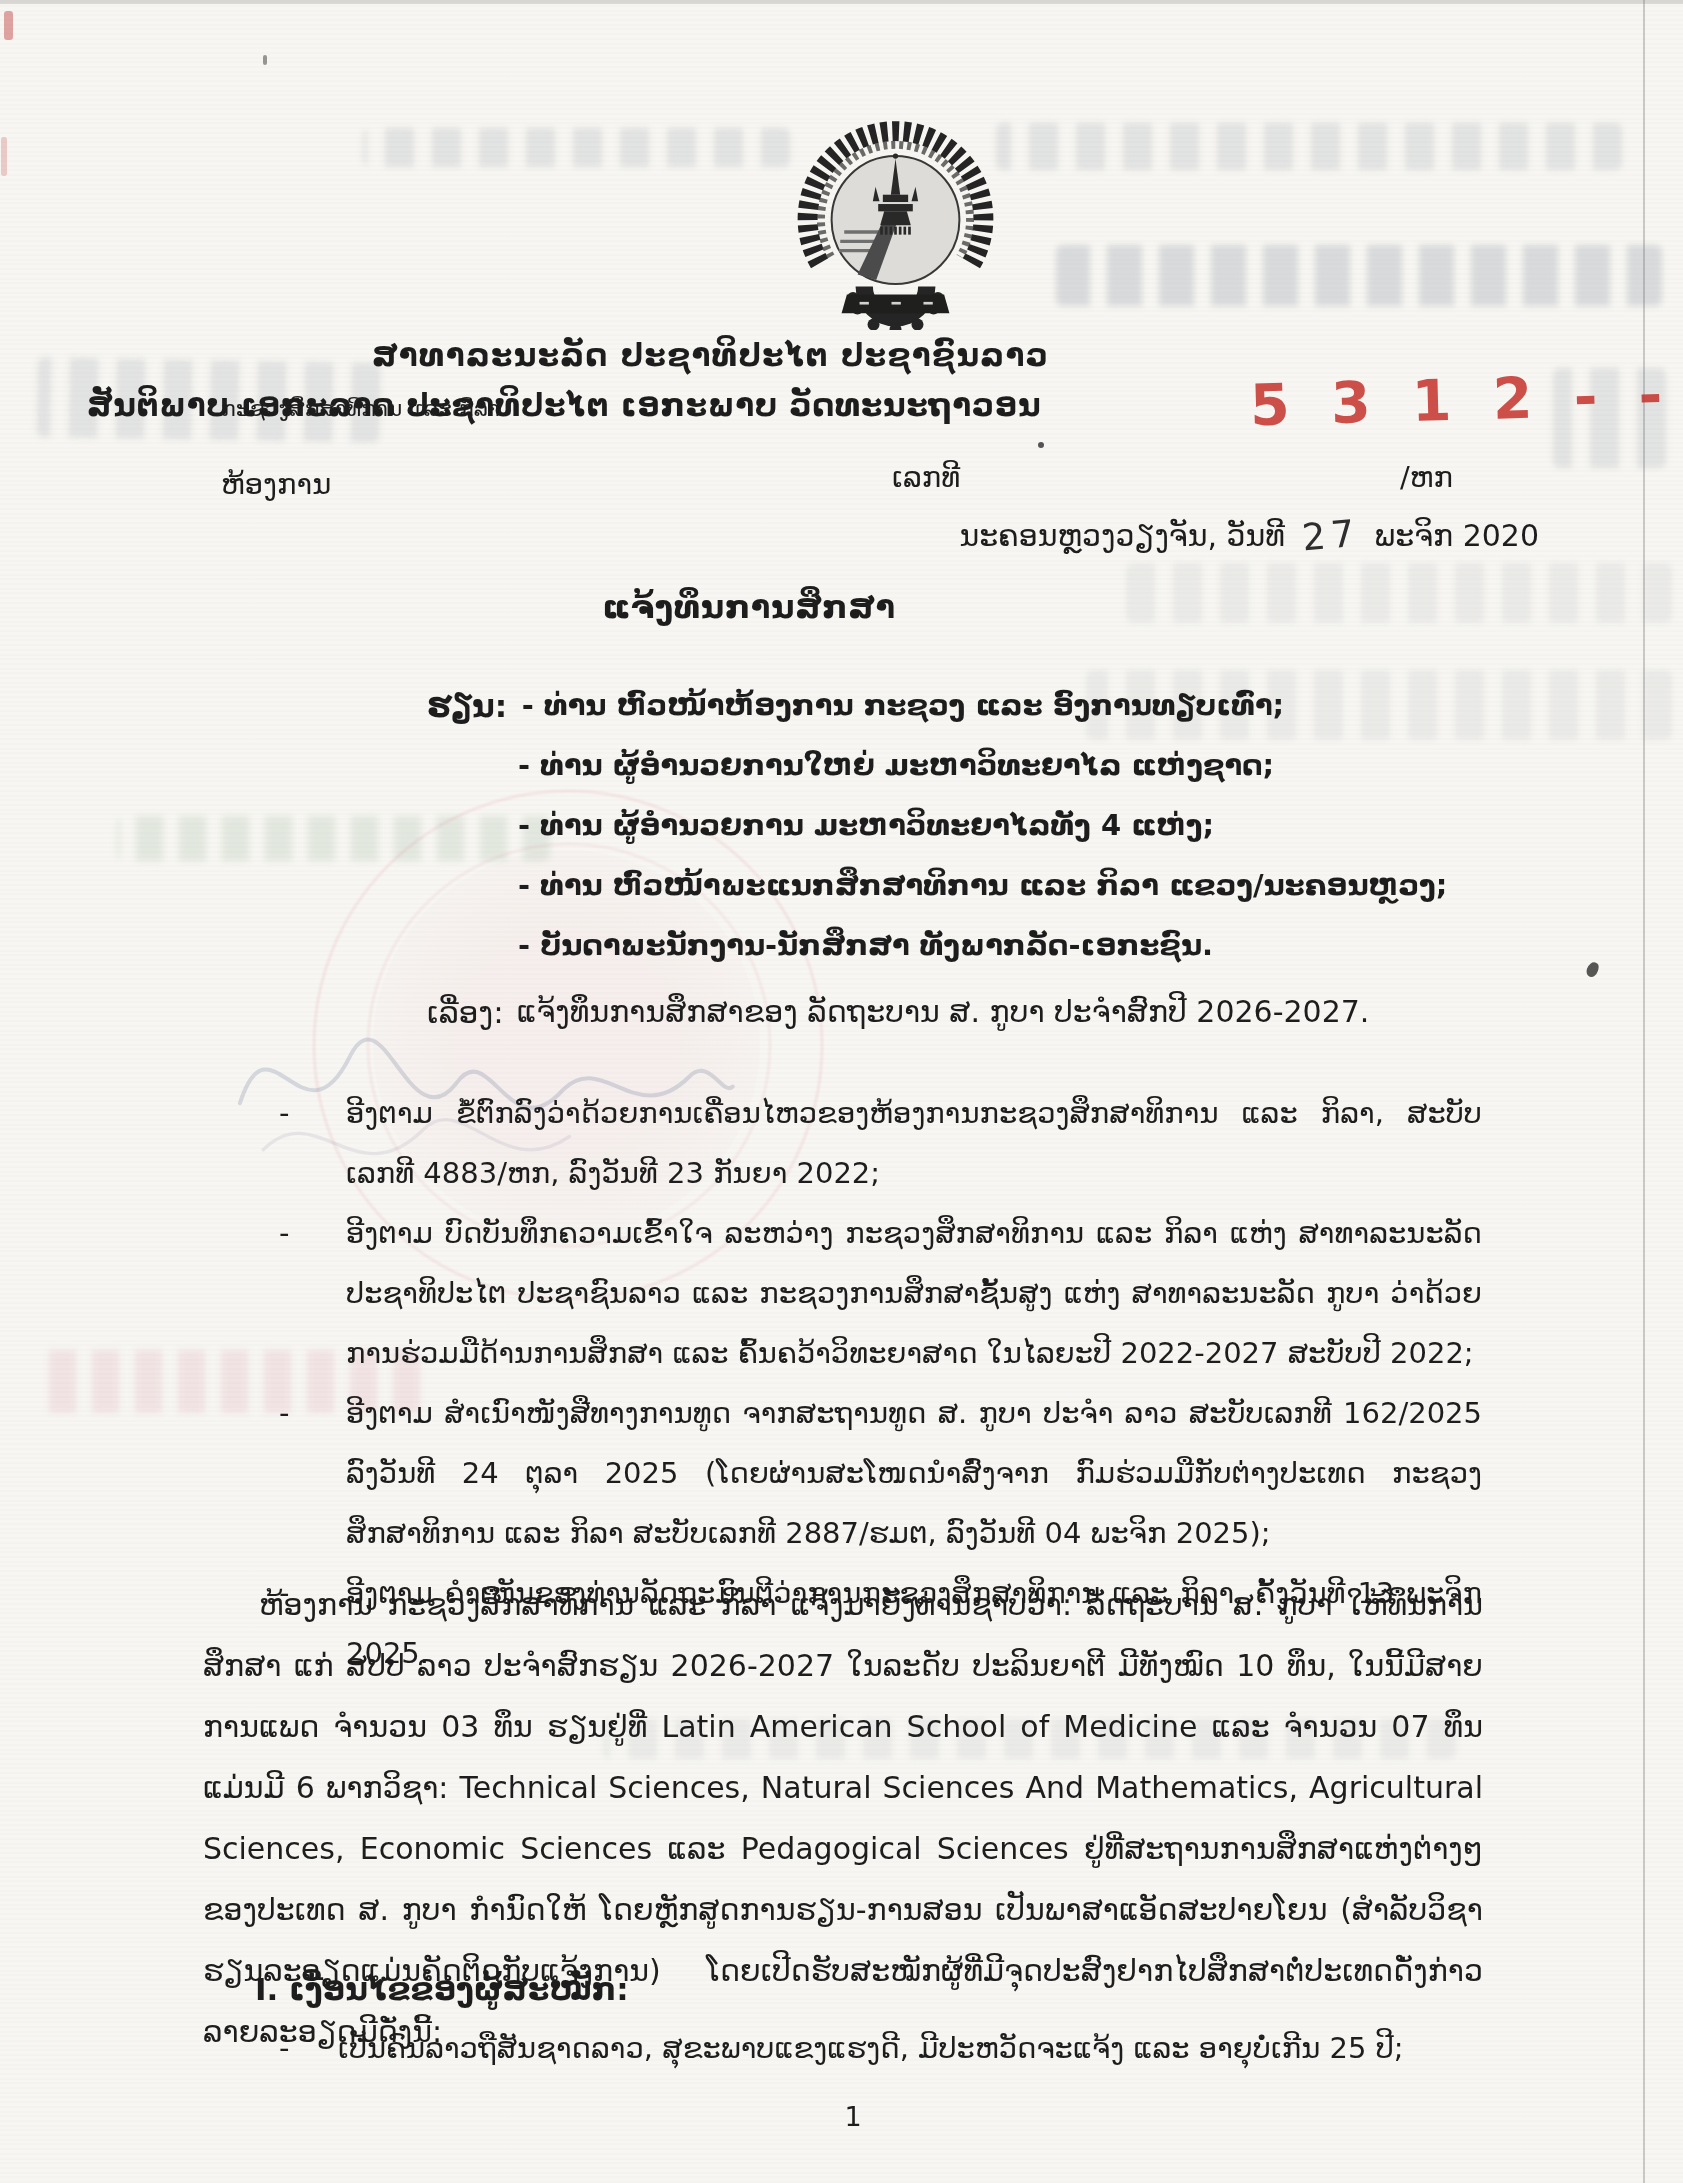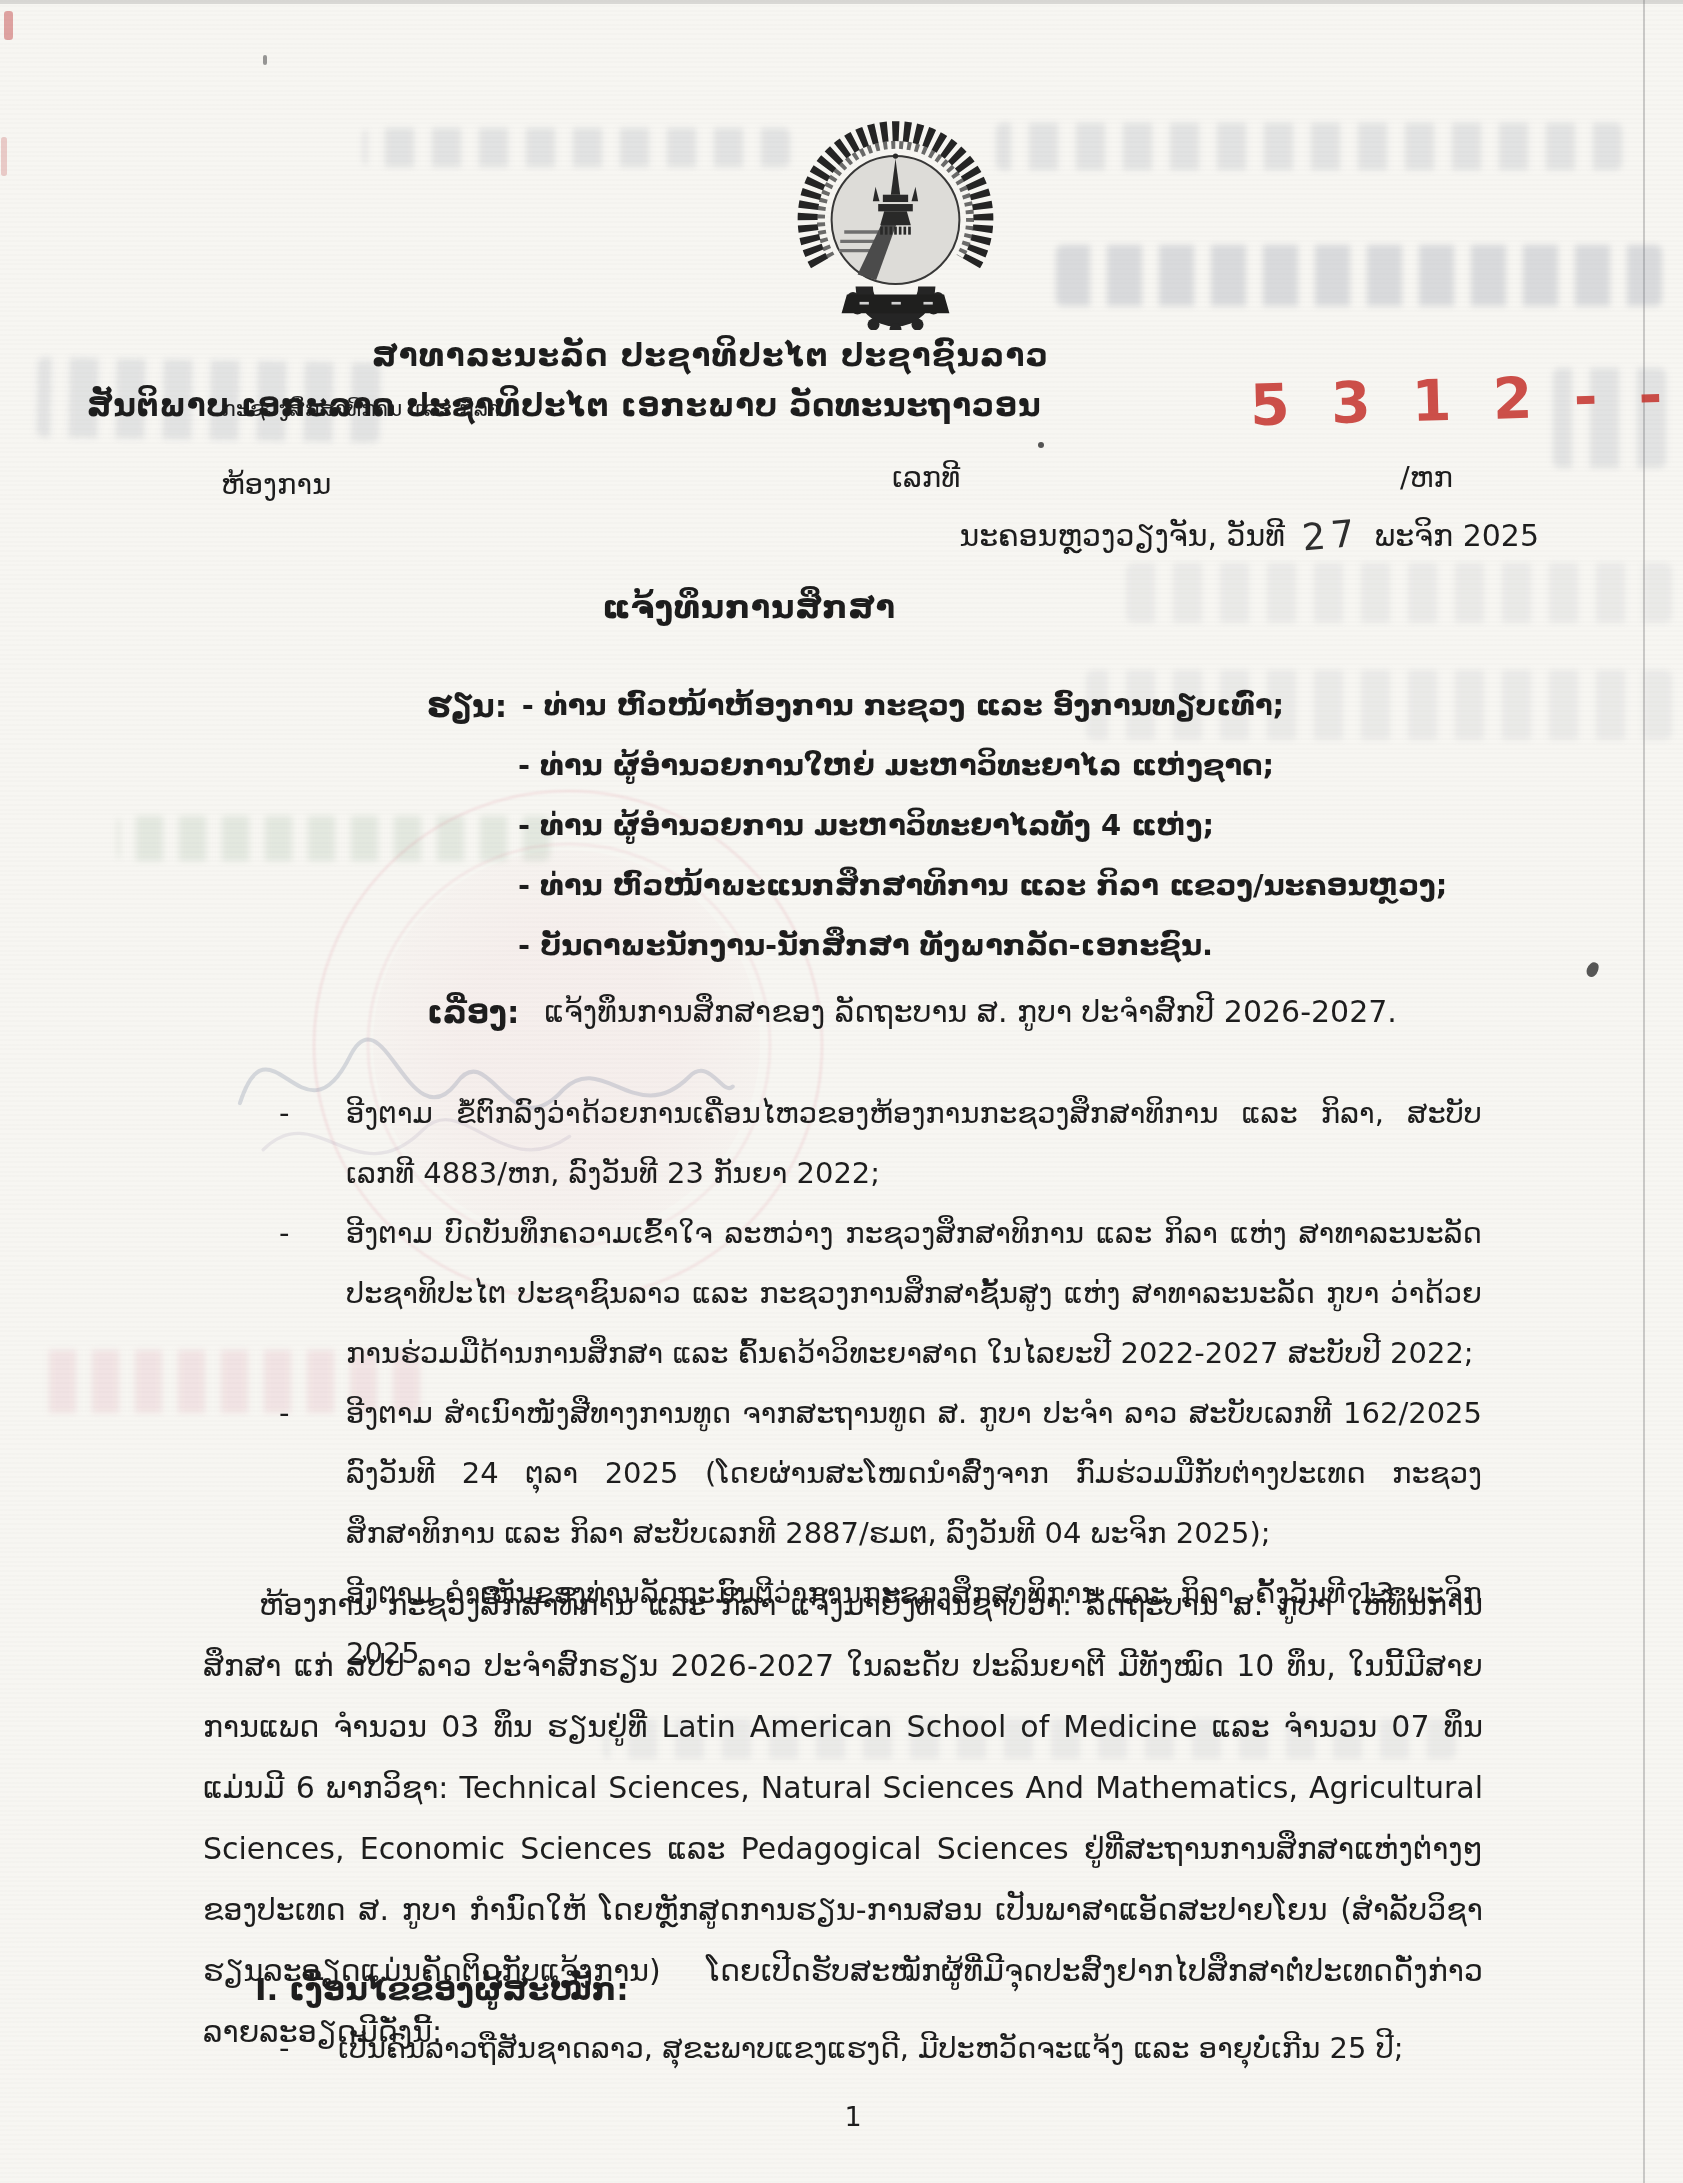--- a/index.html
+++ b/index.html
@@ -38,21 +38,21 @@
 
   
   .recipients{left:427px;top:688px;}
   .rcpt-row{height:60px;display:flex;align-items:flex-start;}
   .rcpt-label{font-size:31px;font-weight:bold;margin-right:14.7px;}
   .rcpt-item{font-size:29px;font-weight:bold;}
   .rcpt-row.cont{margin-left:91px;}
 
   
   .subject{left:427px;top:994px;display:flex;align-items:flex-start;}
-  .subject-label{font-size:31px;font-weight:bold;margin-right:25px;}
+  .subject-label{font-size:31px;font-weight:normal;margin-right:13px;}
   .subject-text{font-size:30px;white-space:nowrap;}
 
   
   .citations{left:279px;top:1083px;width:1203px;list-style:none;margin:0;padding:0;}
   .citations li{position:relative;padding-left:67px;font-size:29px;line-height:60px;text-align:justify;}
   .cite-dash{position:absolute;left:0;top:0;}
 
   
   .body-par{left:203px;top:1574px;width:1280px;font-size:30px;line-height:61px;text-align:justify;text-indent:56px;}
 
@@ -176,21 +176,21 @@
   <div class="abs h-line1 nowrap">ສາທາລະນະລັດ ປະຊາທິປະໄຕ ປະຊາຊົນລາວ</div>
   <div class="abs h-line2 nowrap">ສັນຕິພາບ ເອກະລາດ ປະຊາທິປະໄຕ ເອກະພາບ ວັດທະນະຖາວອນ</div>
 
   <div class="abs ministry nowrap">ກະຊວງສຶກສາທິການ ແລະ ກິລາ</div>
   <div class="abs office nowrap">ຫ້ອງການ</div>
   <div class="abs stamp-number">5 3 1 2 - - - -</div>
   <div class="abs ref-label nowrap">ເລກທີ</div>
   <div class="abs ref-suffix nowrap">/ຫກ</div>
 
   <div class="abs date-line">
-    <span>ນະຄອນຫຼວງວຽງຈັນ, ວັນທີ</span><span class="hand-day">27</span><span>ພະຈິກ 2025</span>
+    <span>ນະຄອນຫຼວງວຽງຈັນ, ວັນທີ</span><span class="hand-day">27</span><span>ພະຈິກ 2020</span>
   </div>
 
   <div class="abs doc-title nowrap">ແຈ້ງທຶນການສຶກສາ</div>
 
   <div class="abs recipients">
     <div class="rcpt-row">
       <span class="rcpt-label">ຮຽນ:</span>
       <span class="rcpt-item nowrap">- ທ່ານ ຫົວໜ້າຫ້ອງການ ກະຊວງ ແລະ ອົງການທຽບເທົ່າ;</span>
     </div>
     <div class="rcpt-row cont">

